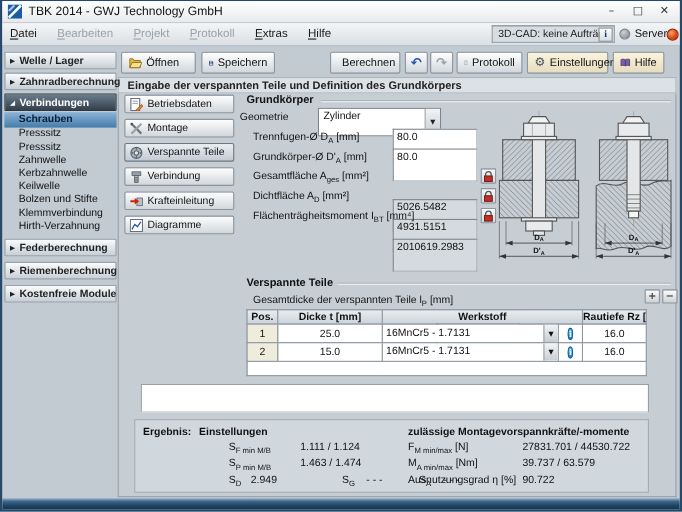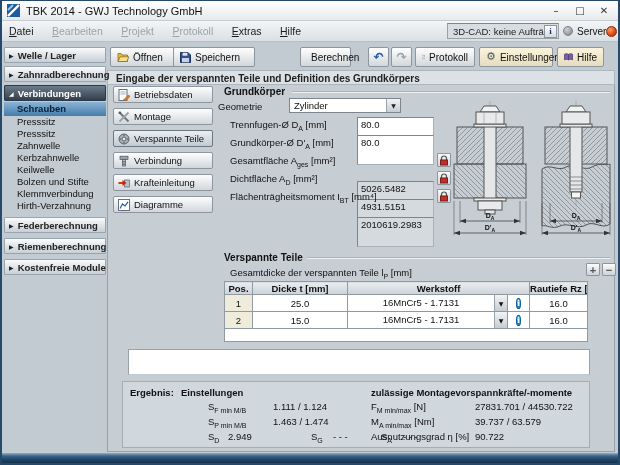--- a/index.html
+++ b/index.html
@@ -71,21 +71,21 @@
   .grouplabel { position:absolute; font-size:10px; font-weight:bold; color:#111; white-space:nowrap; }
   .groupline { position:absolute; height:2px; border-top:1px solid #aab2b9; border-bottom:1px solid #eef1f3; }
   .flabel { position:absolute; font-size:9.5px; color:#111; white-space:nowrap; }
   sub { font-size:7px; }
   .field { position:absolute; height:30px; border:1px solid #7d868e; border-bottom-color:#aab2b9;
            border-right-color:#aab2b9; background:#fff; font-size:9.5px; padding:1px 3px 0;
            color:#111; overflow:hidden; white-space:nowrap; }
   .field.ro { background:#d5dade;margin-top:28px; }
   .lockbtn { position:absolute; width:14px; height:14px; border:1px solid #8d969e; border-radius:1px;
              background:linear-gradient(#f8f9fa,#d2d7da); display:flex; align-items:center; justify-content:center; }
-  .combo { position:absolute; height:15px; border:1px solid #7d868e; background:#fff; font-size:9.5px;
+  .combo { position:absolute; height:26px; border:1px solid #7d868e; background:#fff; font-size:9.5px;
            display:flex; align-items:stretch; color:#111; }
   .combo .cval { flex:1; padding:1px 4px 0; white-space:nowrap; overflow:hidden; }
   .combo .darr { width:14px; background:linear-gradient(#f2f4f5,#c6cdd2); border-left:1px solid #9aa3ab;
                  font-size:6px; display:flex; align-items:center; justify-content:center; color:#222;
                  font-family:"DejaVu Sans",sans-serif; }
 
   .sqbtn { position:absolute; width:14px; height:13px; border:1px solid #8d969e; border-radius:1px;
            background:linear-gradient(#fbfcfc,#ccd2d6); font-size:11px; line-height:10px;
            text-align:center; color:#555; font-weight:bold; }
 
@@ -93,21 +93,21 @@
   .ptable { position:absolute; left:222px; top:280px; width:363px; border-collapse:collapse;
             table-layout:fixed; font-size:9.5px; }
   .ptable th { background:linear-gradient(#e8ecee,#ccd3d9); border:1px solid #8f99a1; font-weight:bold;
                height:13px; padding:0; color:#111; overflow:hidden; white-space:nowrap; }
   .ptable td { border:1px solid #8f99a1; height:16px; padding:0 2px; background:#fff; text-align:center;
                color:#111; overflow:hidden; white-space:nowrap; }
   .ptable td.pos { background:#efecdc; }
   .ptable td.wcell { padding:0; }
   .ptable td.filler { height:13px; background:#fff; }
   .cellcombo { display:flex; align-items:stretch; height:16px; }
-  .cellcombo .cval { flex:1; text-align:center; padding:2px 3px 0; overflow:hidden; white-space:nowrap; }
+  .cellcombo .cval { flex:1; text-align:left; padding:2px 3px 0; overflow:hidden; white-space:nowrap; }
   .cellcombo .darr { width:13px; background:linear-gradient(#f2f4f5,#c6cdd2); border-left:1px solid #9aa3ab;
                      font-size:6px; display:flex; align-items:center; justify-content:center;
                      font-family:"DejaVu Sans",sans-serif; }
   .infoi { width:11px; height:11px; border-radius:50%; margin:0 auto; color:#fff; font-size:8px;
            font-weight:bold; line-height:11px; text-align:center; font-family:"Liberation Serif",serif;
            background:radial-gradient(circle at 35% 30%, #7fd0f7, #1d86cc 75%); border:1px solid #0f5f96; }
 
   .msgbox { position:absolute; left:126px; top:348px; width:462px; height:26px; background:#fff;
             border:1px solid #98a1a8; border-bottom-color:#c3cbd2; }
 
@@ -154,29 +154,29 @@
   </div>
 
   <div class="toolbar">
     <button class="tbtn" style="left:108px;width:68px">
       <svg width="12" height="11" viewBox="0 0 12 11">
         <path d="M1,9.5 L1,1.5 L4,1.5 L5,3 L10.5,3 L10.5,9.5 Z" fill="#e8b93c" stroke="#8a6d1f" stroke-width="0.8"></path>
         <path d="M1,9.5 L3.2,4.8 L12,4.8 L9.8,9.5 Z" fill="#ffe08a" stroke="#8a6d1f" stroke-width="0.8"></path>
       </svg>
       <span>Öffnen</span>
     </button>
-    <button class="tbtn" style="left:171px;width:82px">
+    <button class="tbtn" style="left:181px;width:67px">
       <svg width="11" height="11" viewBox="0 0 11 11">
         <path d="M0.5,0.5 H8 L10.5,3 V10.5 H0.5 Z" fill="#33518e" stroke="#1d3260"></path>
         <rect x="2.6" y="0.7" width="4.8" height="3" fill="#dfe6f0"></rect>
         <rect x="2" y="6" width="7" height="4.3" fill="#c8d2e2"></rect>
       </svg>
       <span>Speichern</span>
     </button>
-    <button class="tbtn" style="left:298px;width:51px">
+    <button class="tbtn" style="left:298px;width:64px">
       <svg width="10" height="11" viewBox="0 0 10 11">
         <rect x="0.5" y="0.5" width="9" height="10" fill="#b03a2e" stroke="#6e241c"></rect>
         <rect x="1.8" y="1.8" width="6.4" height="2.2" fill="#f4ece9"></rect>
         <g fill="#f0d6d1">
           <rect x="1.8" y="5.2" width="1.6" height="1.3"></rect>
             <rect x="4.2" y="5.2" width="1.6" height="1.3"></rect>
             <rect x="6.6" y="5.2" width="1.6" height="1.3"></rect>
           <rect x="1.8" y="7.4" width="1.6" height="1.3"></rect>
             <rect x="4.2" y="7.4" width="1.6" height="1.3"></rect>
             <rect x="6.6" y="7.4" width="1.6" height="1.3"></rect>

